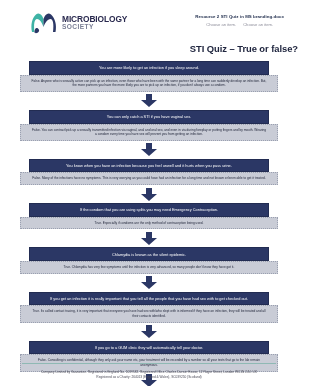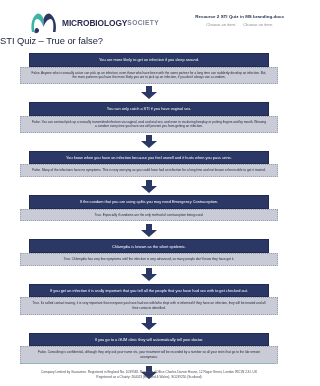--- a/index.html
+++ b/index.html
@@ -36,21 +36,21 @@
     gap: 4px;
     flex: 0 0 auto;
   }
   .logo-mark {
     width: 28px;
     height: 22px;
     flex: 0 0 auto;
   }
   .logo-words {
     display: flex;
-    flex-direction: row;
+    flex-direction: column;
     line-height: 1;
   }
   .logo-line1 {
     font-size: 8.4px;
     font-weight: bold;
     letter-spacing: -0.1px;
     color: #2a2a4f;
   }
   .logo-line2 {
     font-size: 6.6px;
@@ -75,25 +75,25 @@
   .doc-fields {
     font-size: 4.1px;
     color: #8d8d9a;
     margin-top: 2.5px;
     white-space: nowrap;
   }
   .doc-fields span { margin: 0 3px; }
 
   
   .title {
-    text-align: left;
+    text-align: right;
     font-size: 9.4px;
-    font-weight: normal;
+    font-weight: bold;
     color: #20263f;
-    margin-top: 1px;
+    margin-top: 9px;
     letter-spacing: -0.05px;
   }
 
   
   .flow {
     margin-top: 7px;
     padding: 0 9px;
     box-sizing: border-box;
   }
   .qa-group {

